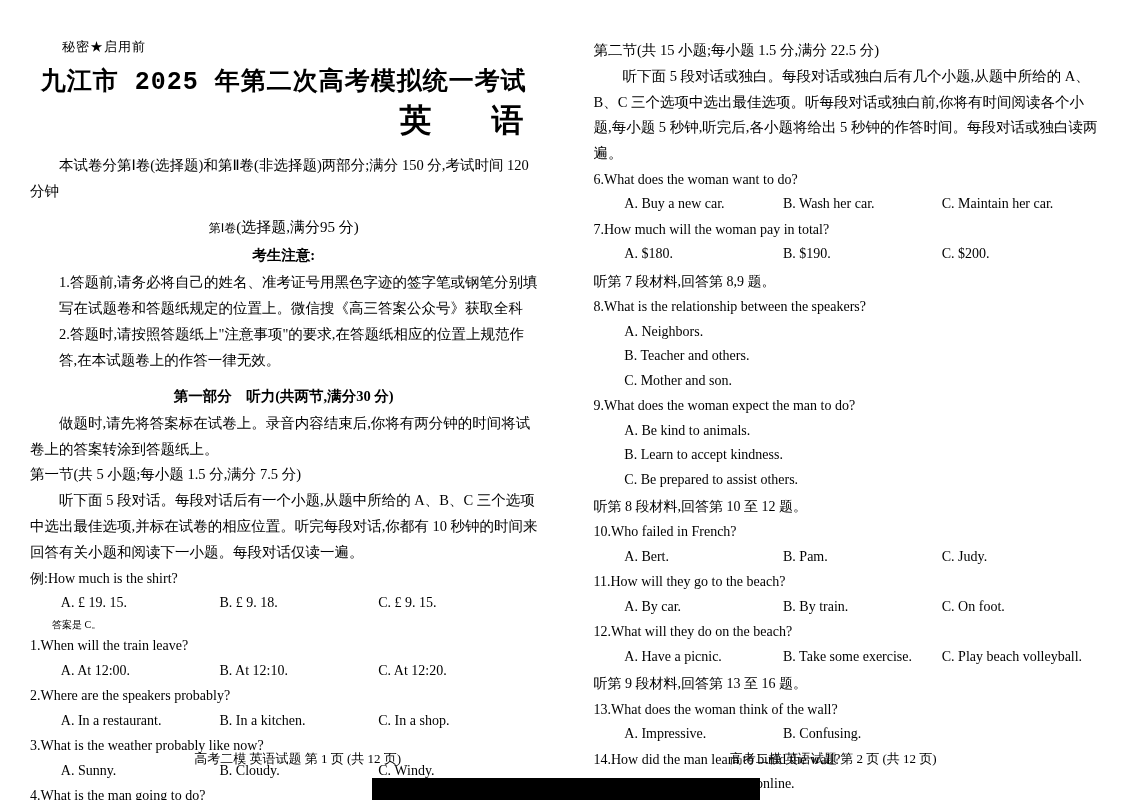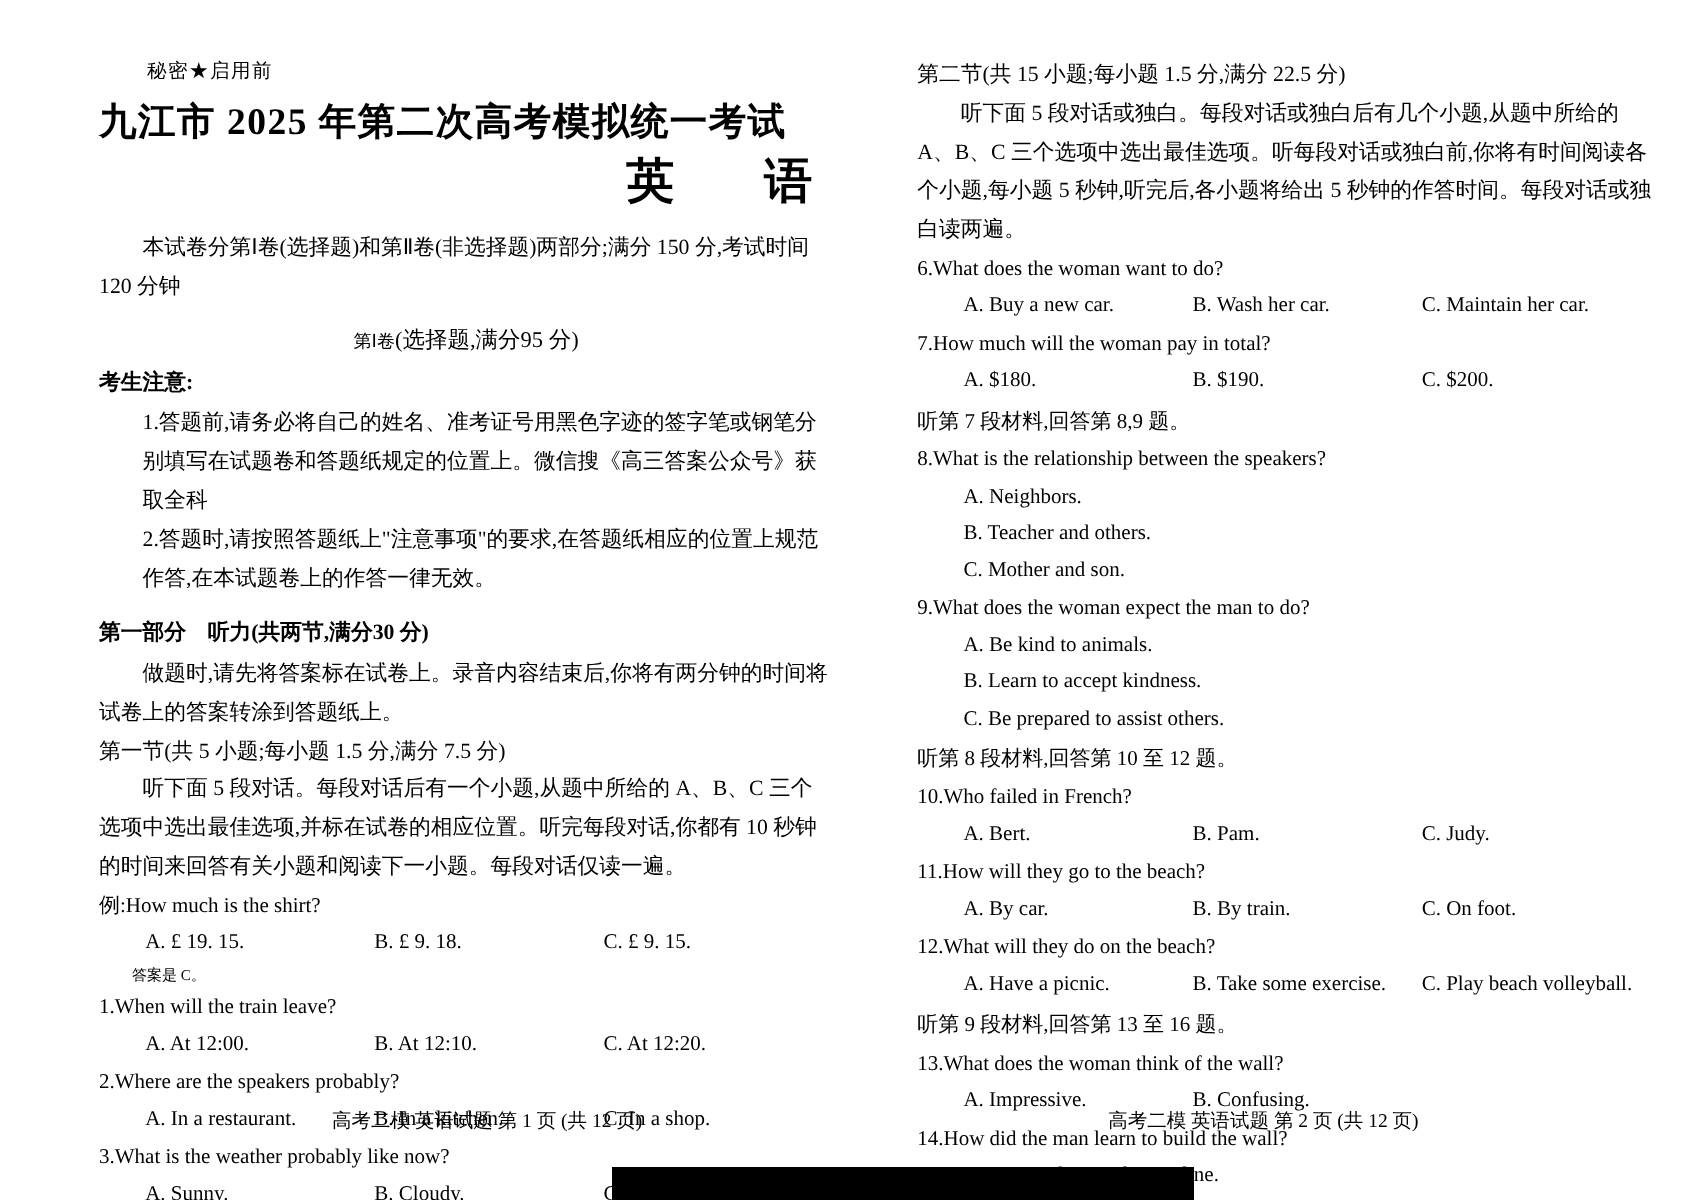--- a/index.html
+++ b/index.html
@@ -7,42 +7,42 @@
     width:1131px;height:800px;
     background:#ffffff;
     font-family:"Liberation Serif", serif;
     color:#000;
     position:relative;
     overflow:hidden;
   }
   .page{
     position:absolute;inset:0;
     display:flex;
-    padding:38px 30px 12px 30px;
+    padding:38px 30px 0 30px;
     box-sizing:border-box;
-    margin-left:36px;
   }
   .col{
     width:50%;
     box-sizing:border-box;
     position:relative;
   }
   .col-left{padding-right:28px;}
   .col-right{padding-left:28px;}
 
   .secret{
     font-size:13px;
     letter-spacing:1px;
     margin:0 0 8px 32px;
   }
   .doc-title{
-    font-family:Liberation Serif, serif;
+    font-family:Liberation Mono, monospace;
     font-weight:bold;
     font-size:25px;
     letter-spacing:1px;
+    text-align:center;
     margin:6px 0 2px 0;
     white-space:nowrap;
   }
   .doc-subtitle{
     font-family:Liberation Sans, sans-serif;
     font-weight:bold;
     font-size:32px;
     letter-spacing:14px;
     text-align:right;
     margin:2px 0 10px 0;
@@ -60,21 +60,21 @@
     text-indent:0;
     margin:0;
   }
   .center-head{
     text-align:center;
     font-size:15px;
     line-height:1.9;
     margin:8px 0 2px 0;
   }
   .center-head .big{font-size:12px;font-weight:normal;}
-  .bold{font-weight:bold;}
+  .bold{font-weight:bold;text-align:center;}
   .listnum{
     font-size:14.5px;
     line-height:1.8;
     padding-left:2em;
     text-indent:0;
   }
   .sec-head{
     font-size:14.5px;
     line-height:1.9;
     margin-top:10px;

